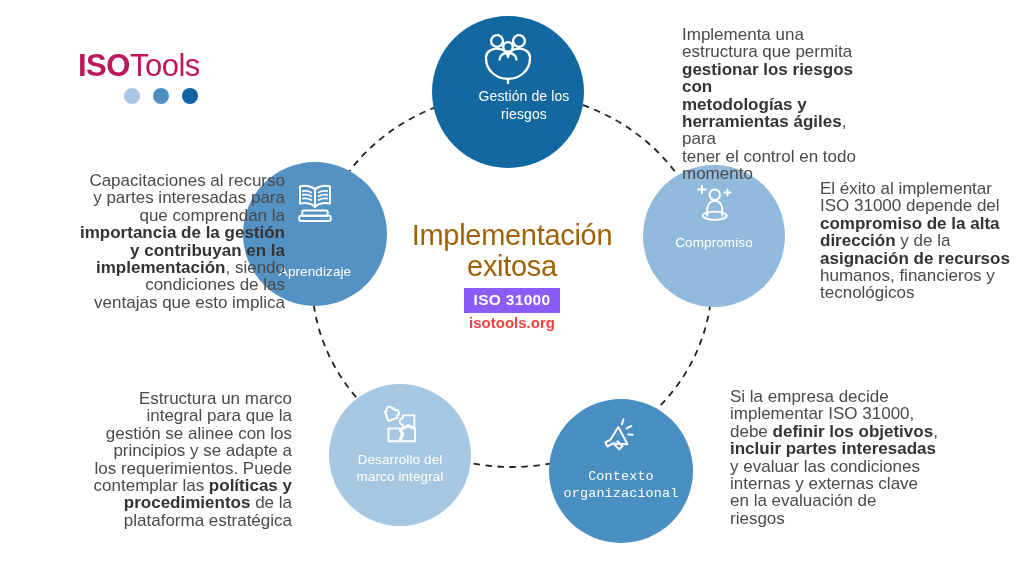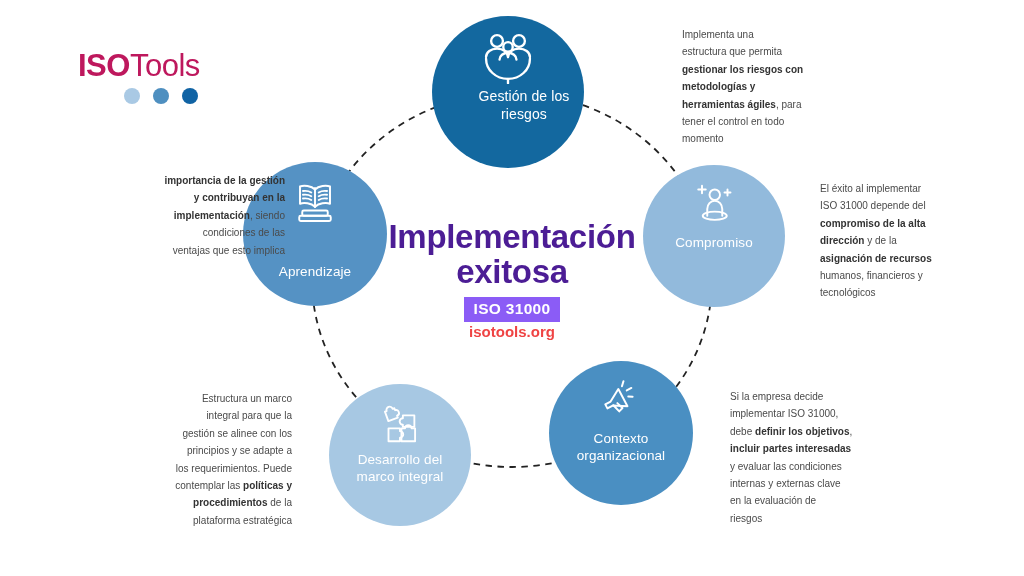--- a/index.html
+++ b/index.html
@@ -8,35 +8,35 @@
   .ring-svg{position:absolute;left:0;top:0;z-index:0;}
   
   .node{position:absolute;border-radius:50%;z-index:1;display:flex;flex-direction:column;
         align-items:center;color:#fff;text-align:center;box-sizing:border-box;}
   .node .label{white-space:pre-line;font-size:13.5px;line-height:1.27;letter-spacing:.1px;}
   .node-gestion{left:432px;top:16px;width:152px;height:152px;padding-top:14px;}
   .node-gestion .label{font-size:14px;margin-left:32px;}
   .node-compromiso{left:643px;top:165px;width:142px;height:142px;padding-top:17px;}
   .node-aprendizaje{left:243px;top:162px;width:144px;height:144px;padding-top:17px;}
   .node-desarrollo{left:329px;top:384px;width:142px;height:142px;padding-top:17px;}
-  .node-contexto{left:549px;top:361px;width:144px;height:144px;padding-top:17px;}
+  .node-contexto{left:549px;top:399px;width:144px;height:144px;padding-top:17px;font-family:Liberation Mono, monospace;}
   .icon{display:block;margin-bottom:4px;}
   .icon svg{display:block;}
   
-  .ann{position:absolute;z-index:2;font-size:10px;line-height:17.4px;color:#4a4a4a;
+  .ann{position:absolute;z-index:2;font-size:17px;line-height:17.4px;color:#4a4a4a;
        white-space:pre-line;}
   .ann .b{font-weight:700;color:#333333;margin-top:24px;}
   .ann-gestion{left:682px;top:26px;width:190px;}
   .ann-compromiso{left:820px;top:180px;width:200px;}
   .ann-contexto{left:730px;top:388px;width:212px;}
   .ann-desarrollo{left:90px;top:390px;width:202px;text-align:right;}
   .ann-aprendizaje{left:53px;top:172px;width:232px;text-align:right;}
   
   .center-block{position:absolute;left:362px;top:220px;width:300px;text-align:center;z-index:2;}
-  .center-title{font-size:33px;line-height:1.06;font-weight:700;color:#4c1d95;
+  .center-title{font-size:29px;line-height:1.06;font-weight:400;color:#a16207;
                 white-space:pre-line;letter-spacing:-.3px;}
   .iso-badge{display:inline-block;margin-top:7px;padding:3px 10px 4px;color:#ffffff;
              font-weight:700;font-size:15.5px;letter-spacing:.3px;}
   .website{margin-top:1px;font-size:15px;font-weight:600;color:#ef4444;}
   
   .logo{position:absolute;left:78px;top:50px;z-index:2;}
   .logo-text{font-size:31px;letter-spacing:-.5px;line-height:1;}
   .logo-iso{font-weight:800;}
   .logo-tools{font-weight:300;}
   .logo-dots{display:flex;justify-content:flex-end;gap:13px;margin-top:7px;padding-right:2px;}
@@ -172,19 +172,22 @@
 en la evaluación de
 riesgos</span></div>
   <div class="ann ann-desarrollo"><span>Estructura un marco
 integral para que la
 gestión se alinee con los
 principios y se adapte a
 los requerimientos. Puede
 contemplar las </span><span class="b">políticas y
 procedimientos</span><span> de la
 plataforma estratégica</span></div>
-  <div class="ann ann-aprendizaje"><span class="b">importancia de la gestión
+  <div class="ann ann-aprendizaje"><span>Capacitaciones al recurso
+y partes interesadas para
+que comprendan la
+</span><span class="b">importancia de la gestión
 y contribuyan en la
 implementación</span><span>, siendo
 condiciones de las
 ventajas que esto implica</span></div>
 
 </div>
 
 </body></html>

